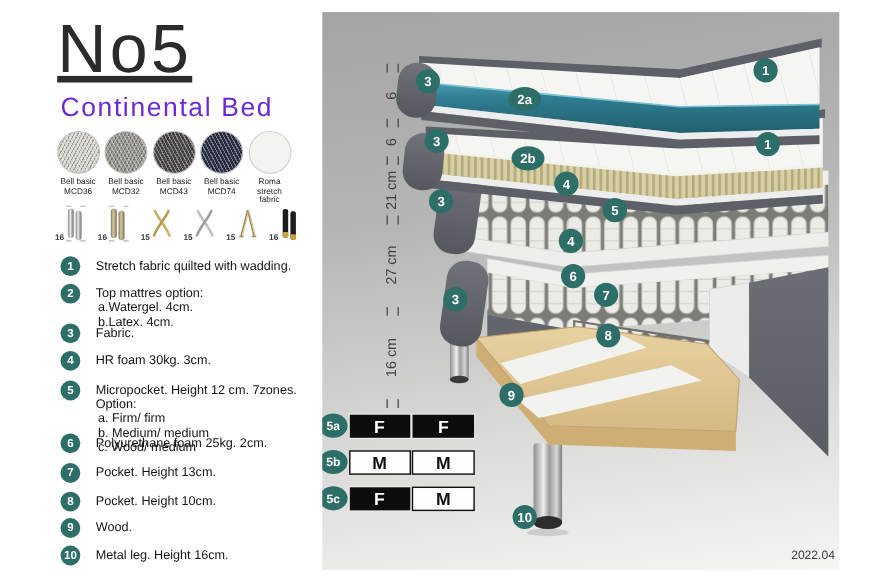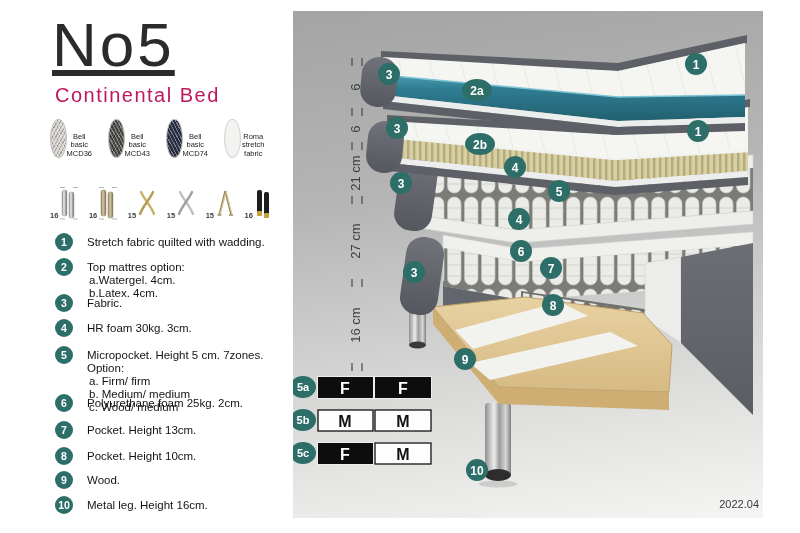--- a/index.html
+++ b/index.html
@@ -3,26 +3,26 @@
 <meta charset="utf-8">
 <style>
   html,body{margin:0;padding:0;background:#ffffff;}
   body{width:800px;height:533px;position:relative;overflow:hidden;
        font-family:"Liberation Sans",sans-serif;-webkit-font-smoothing:antialiased;}
   .page{position:absolute;inset:0;background:#ffffff;}
 
   
   .title{position:absolute;left:52px;top:14px;font-size:62px;font-weight:300;
          letter-spacing:3px;color:#2b2b2b;line-height:1;text-decoration:underline;}
-  .subtitle{position:absolute;left:55px;top:84px;font-size:20px;font-weight:300;
-            letter-spacing:1.5px;color:#be185d;}
+  .subtitle{position:absolute;left:55px;top:84px;font-size:24px;font-weight:300;
+            letter-spacing:1.5px;color:#6d28d9;}
 
   .swatches{position:absolute;left:50px;top:119px;width:216px;display:flex;
             justify-content:space-between;}
-  .swatch{width:42px;display:flex;flex-direction:row;align-items:flex-end;}
+  .swatch{width:42px;display:flex;flex-direction:column;align-items:center;}
   .swatch-circle{width:37px;height:37px;border-radius:50%;border:1px solid #c2c2c0;
      background-image:
        repeating-linear-gradient(62deg, rgba(255,255,255,.38) 0 1px, transparent 1px 3px),
        repeating-linear-gradient(-62deg, rgba(0,0,0,.28) 0 1px, transparent 1px 3px);}
   .s1{background-color:#d8d5cf;}
   .s2{background-color:#9b9893;}
   .s3{background-color:#4d4c49;}
   .s4{background-color:#2c3046;}
   .s5{background-color:#f3f3f1;background-image:none;border-color:#cfcfcd;}
   .swatch-label{margin-top:3px;font-size:7.5px;line-height:8.5px;text-align:center;color:#222;}
@@ -51,20 +51,24 @@
 
   <div class="title">No5</div>
   <div class="subtitle">Continental Bed</div>
 
   <div class="swatches">
     <div class="swatch">
       <div class="swatch-circle s1"></div>
       <div class="swatch-label">Bell basic MCD36</div>
     </div>
     <div class="swatch">
+      <div class="swatch-circle s2"></div>
+      <div class="swatch-label">Bell basic MCD32</div>
+    </div>
+    <div class="swatch">
       <div class="swatch-circle s3"></div>
       <div class="swatch-label">Bell basic MCD43</div>
     </div>
     <div class="swatch">
       <div class="swatch-circle s4"></div>
       <div class="swatch-label">Bell basic MCD74</div>
     </div>
     <div class="swatch">
       <div class="swatch-circle s5"></div>
       <div class="swatch-label">Roma stretch fabric</div>
@@ -158,21 +162,21 @@
     <div class="list-badge">3</div>
     <div class="list-text">Fabric.</div>
   </div>
   <div class="list-item" style="top:319px">
     <div class="list-badge">4</div>
     <div class="list-text">HR foam 30kg. 3cm.</div>
   </div>
   <div class="list-item" style="top:346px">
     <div class="list-badge">5</div>
     <div class="list-text">
-      <div>Micropocket. Height 5 cm. 7zones. Option:</div>
+      <div>Micropocket. Height 12 cm. 7zones. Option:</div>
       <div class="list-sub">a. Firm/ firm</div>
       <div class="list-sub">b. Medium/ medium</div>
       <div class="list-sub">c. Wood/ medium</div>
     </div>
   </div>
   <div class="list-item" style="top:394px">
     <div class="list-badge">6</div>
     <div class="list-text">Polyurethane foam 25kg. 2cm.</div>
   </div>
   <div class="list-item" style="top:421px">

